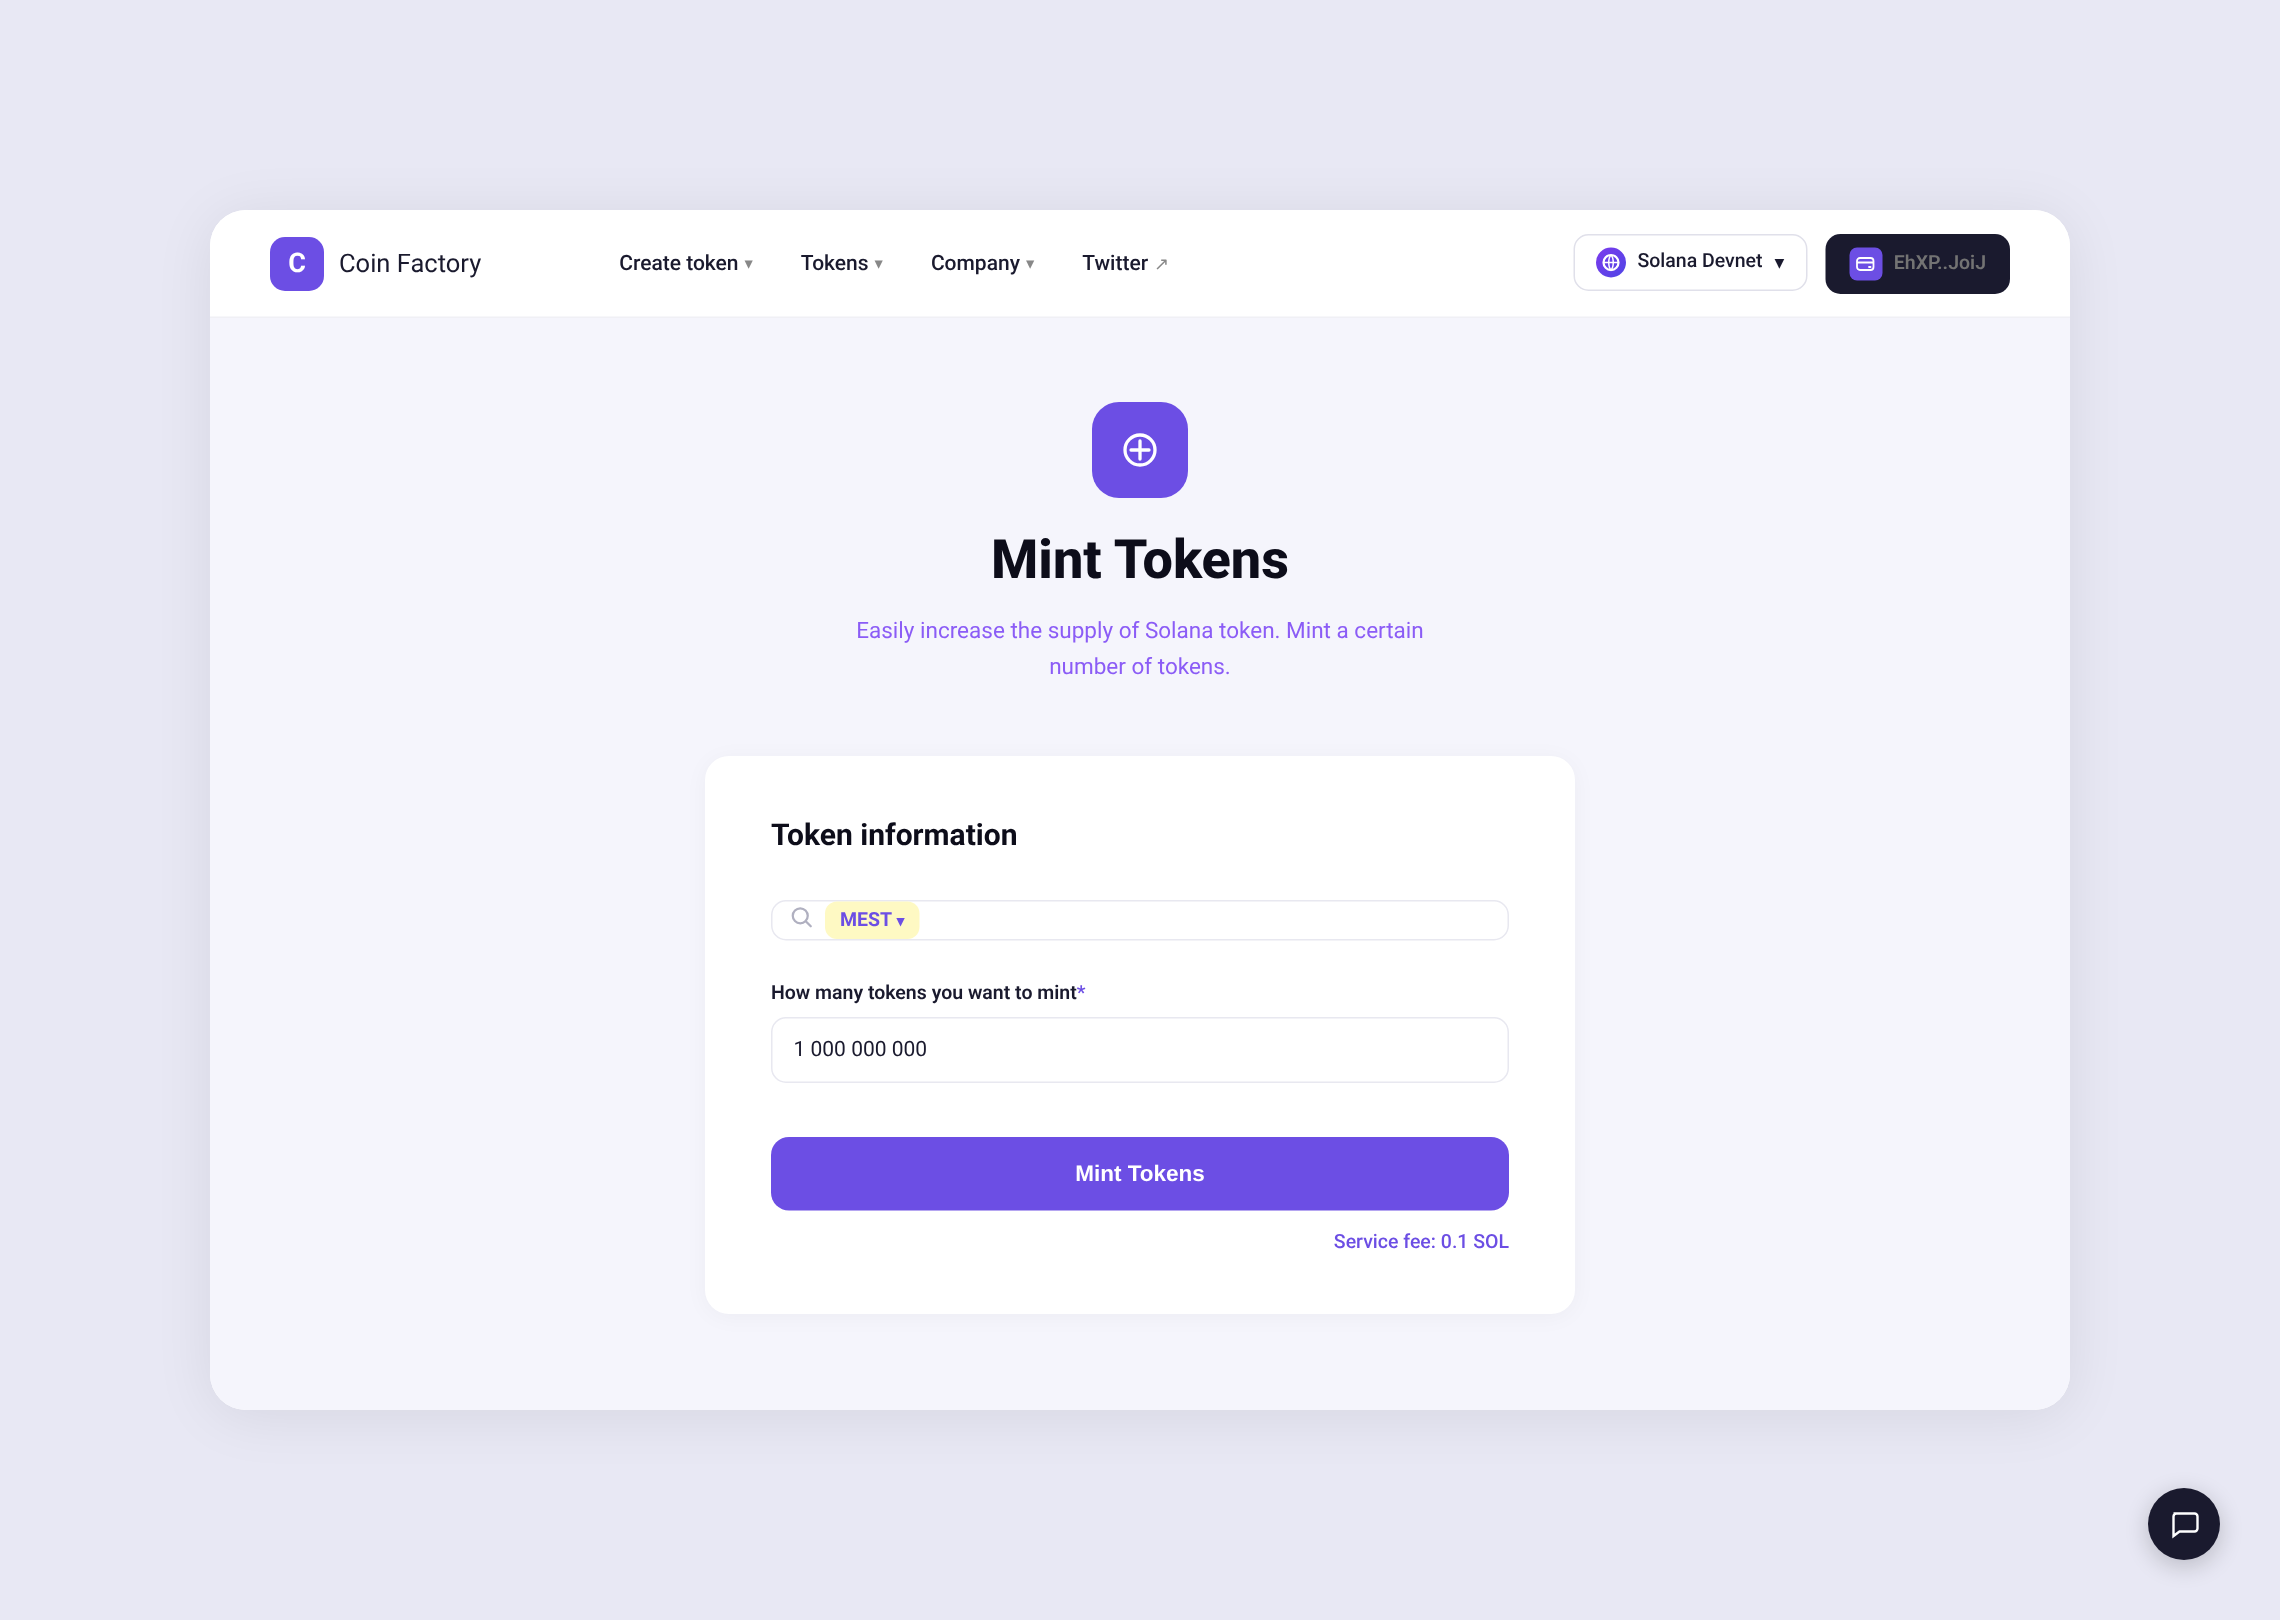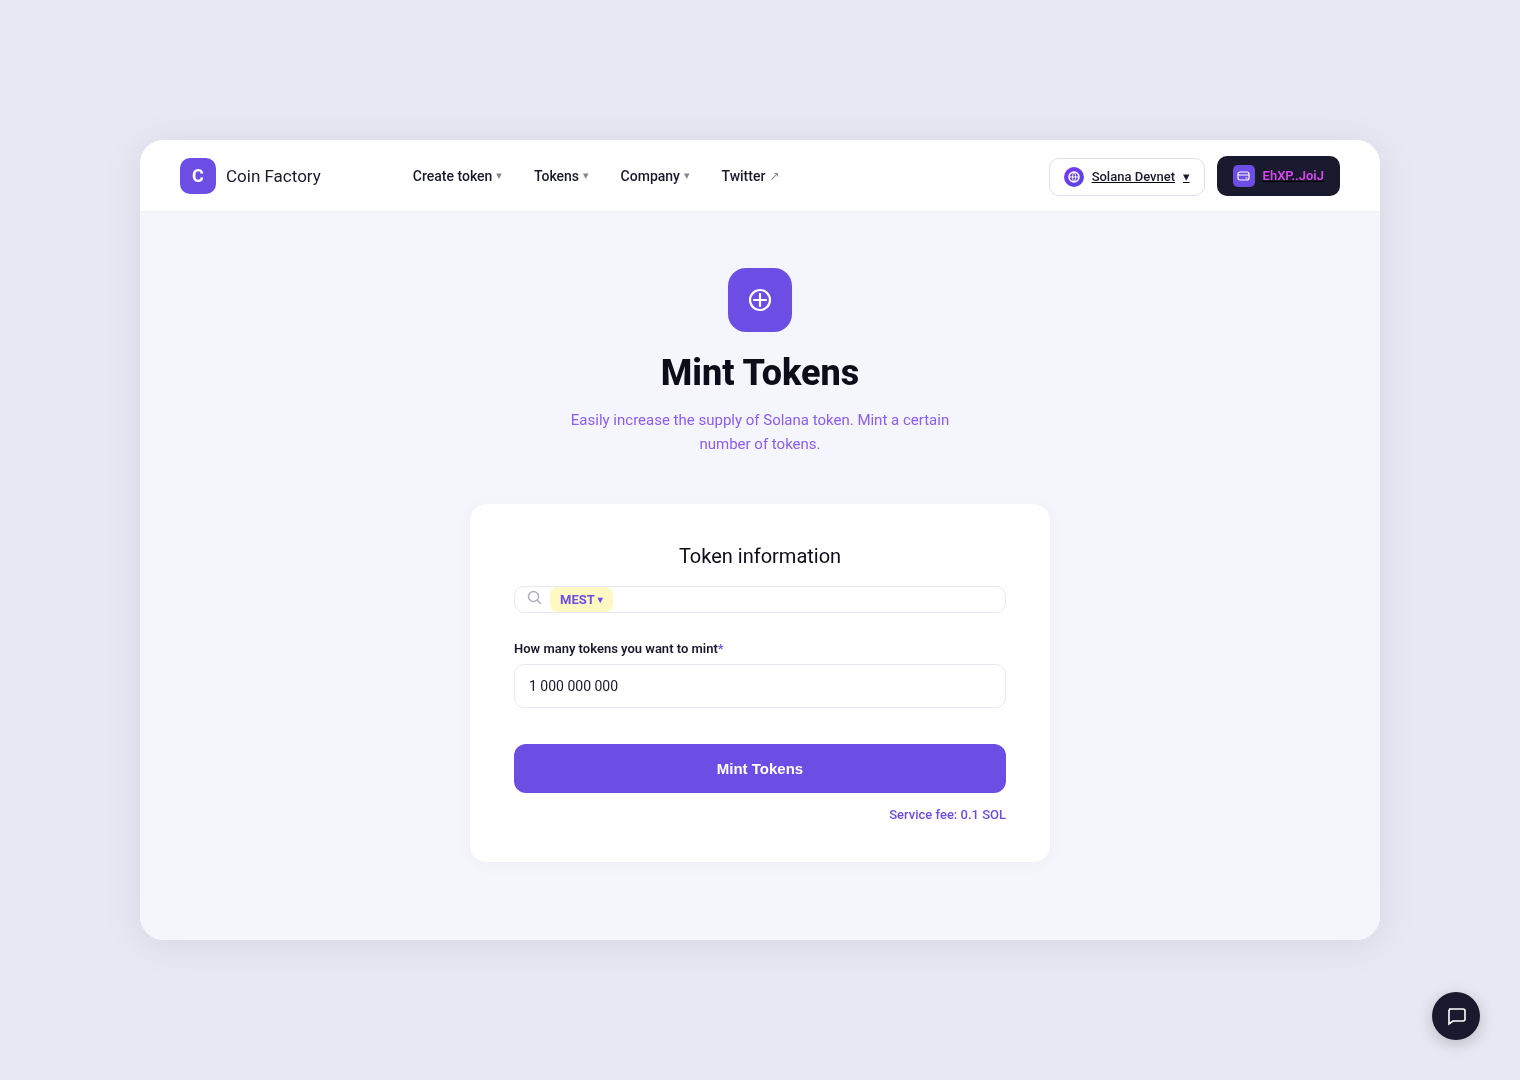--- a/index.html
+++ b/index.html
@@ -76,23 +76,22 @@
       font-size: 11px;
       color: #888;
     }
     .nav-item .external {
       font-size: 12px;
       color: #888;
     }
     .nav-right {
       margin-left: auto;
       display: flex;
-      align-items: flex-end;
+      align-items: flex-start;
       gap: 12px;
-      text-decoration: underline;
     }
     .network-btn {
       display: flex;
       align-items: center;
       gap: 8px;
       padding: 8px 14px;
       border: 1px solid #e0e0ea;
       border-radius: 10px;
       font-size: 13px;
       font-weight: 500;
@@ -108,21 +107,21 @@
       display: flex;
       align-items: center;
       justify-content: center;
     }
     .wallet-btn {
       display: flex;
       align-items: center;
       gap: 8px;
       padding: 9px 16px;
       background: #1a1a2e;
-      color: #d946ef;
+      color: #737373;
       border-radius: 10px;
       font-size: 13px;
       font-weight: 600;
       cursor: pointer;
     }
     .wallet-icon-box {
       width: 22px;
       height: 22px;
       background: #6c4ee4;
       border-radius: 5px;
@@ -180,24 +179,24 @@
     
     .card {
       background: #ffffff;
       border-radius: 16px;
       padding: 40px 44px;
       width: 580px;
       box-shadow: 0 2px 16px rgba(0,0,0,0.04);
     }
     .card-title {
       font-size: 20px;
-      font-weight: 400;
+      font-weight: 700;
       color: #0d0d1a;
-      text-align: center;
-      margin-bottom: 18px;
+      text-align: left;
+      margin-bottom: 32px;
     }
 
     
     .form-group {
       margin-bottom: 28px;
     }
     .form-label {
       font-size: 13px;
       font-weight: 600;
       color: #1a1a2e;

